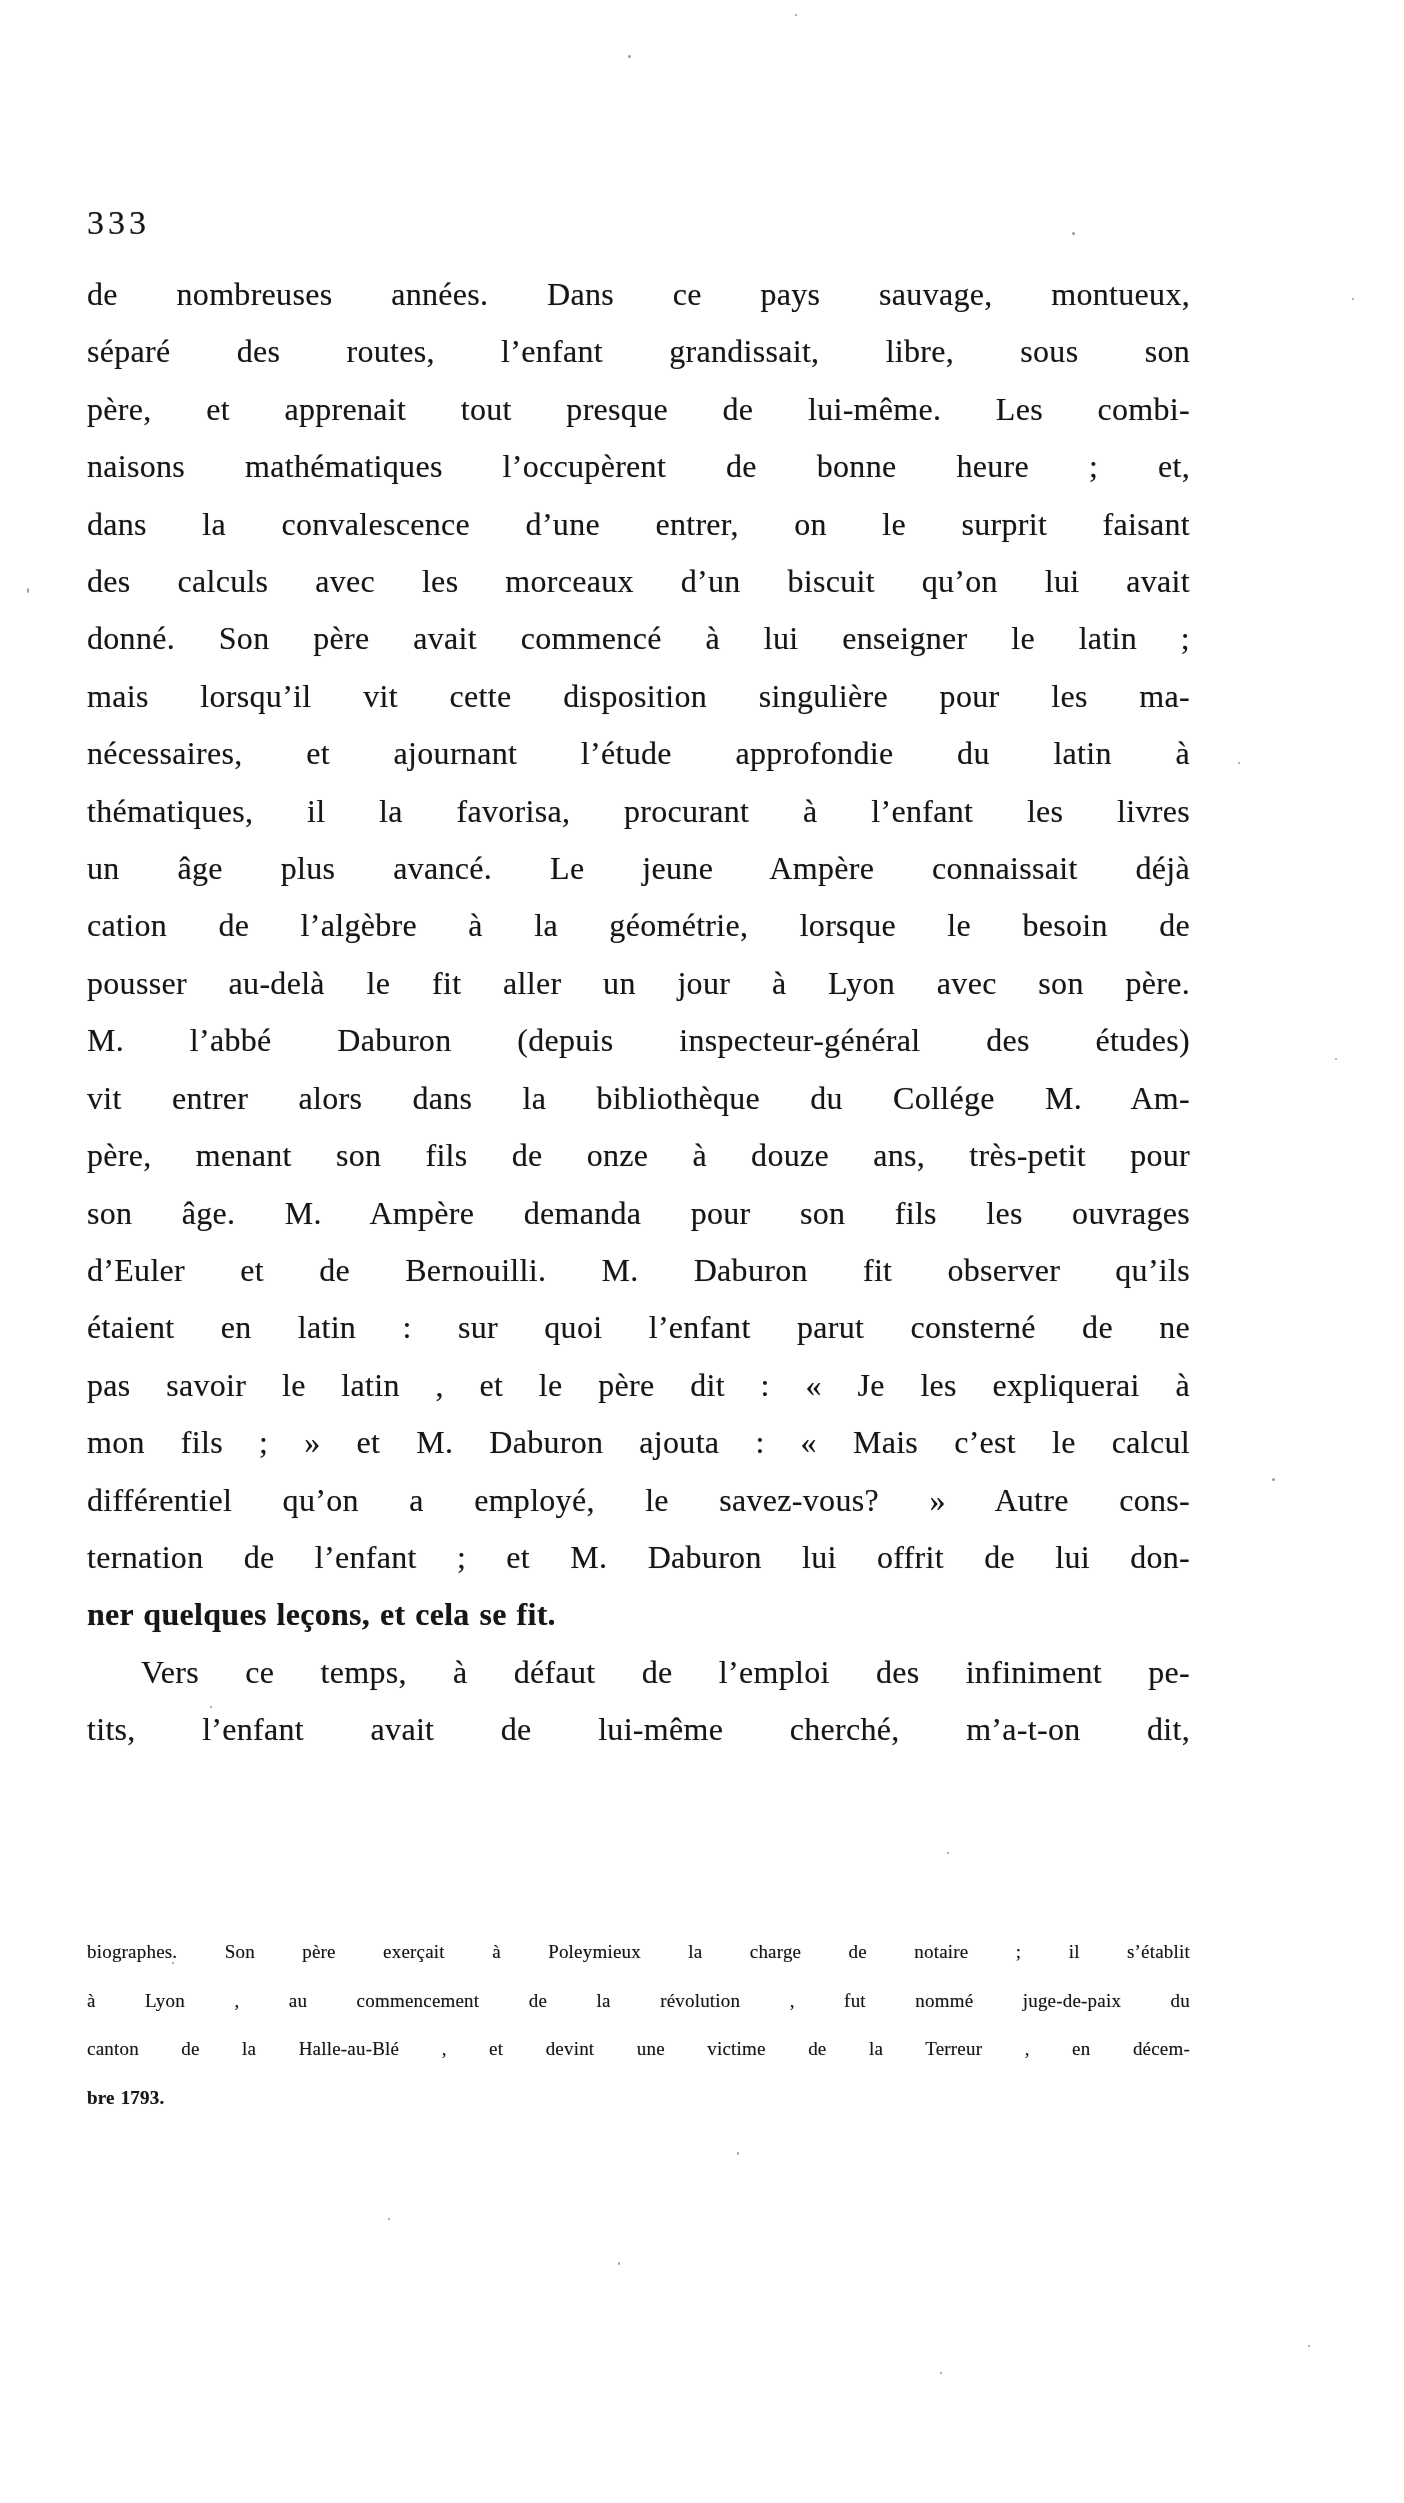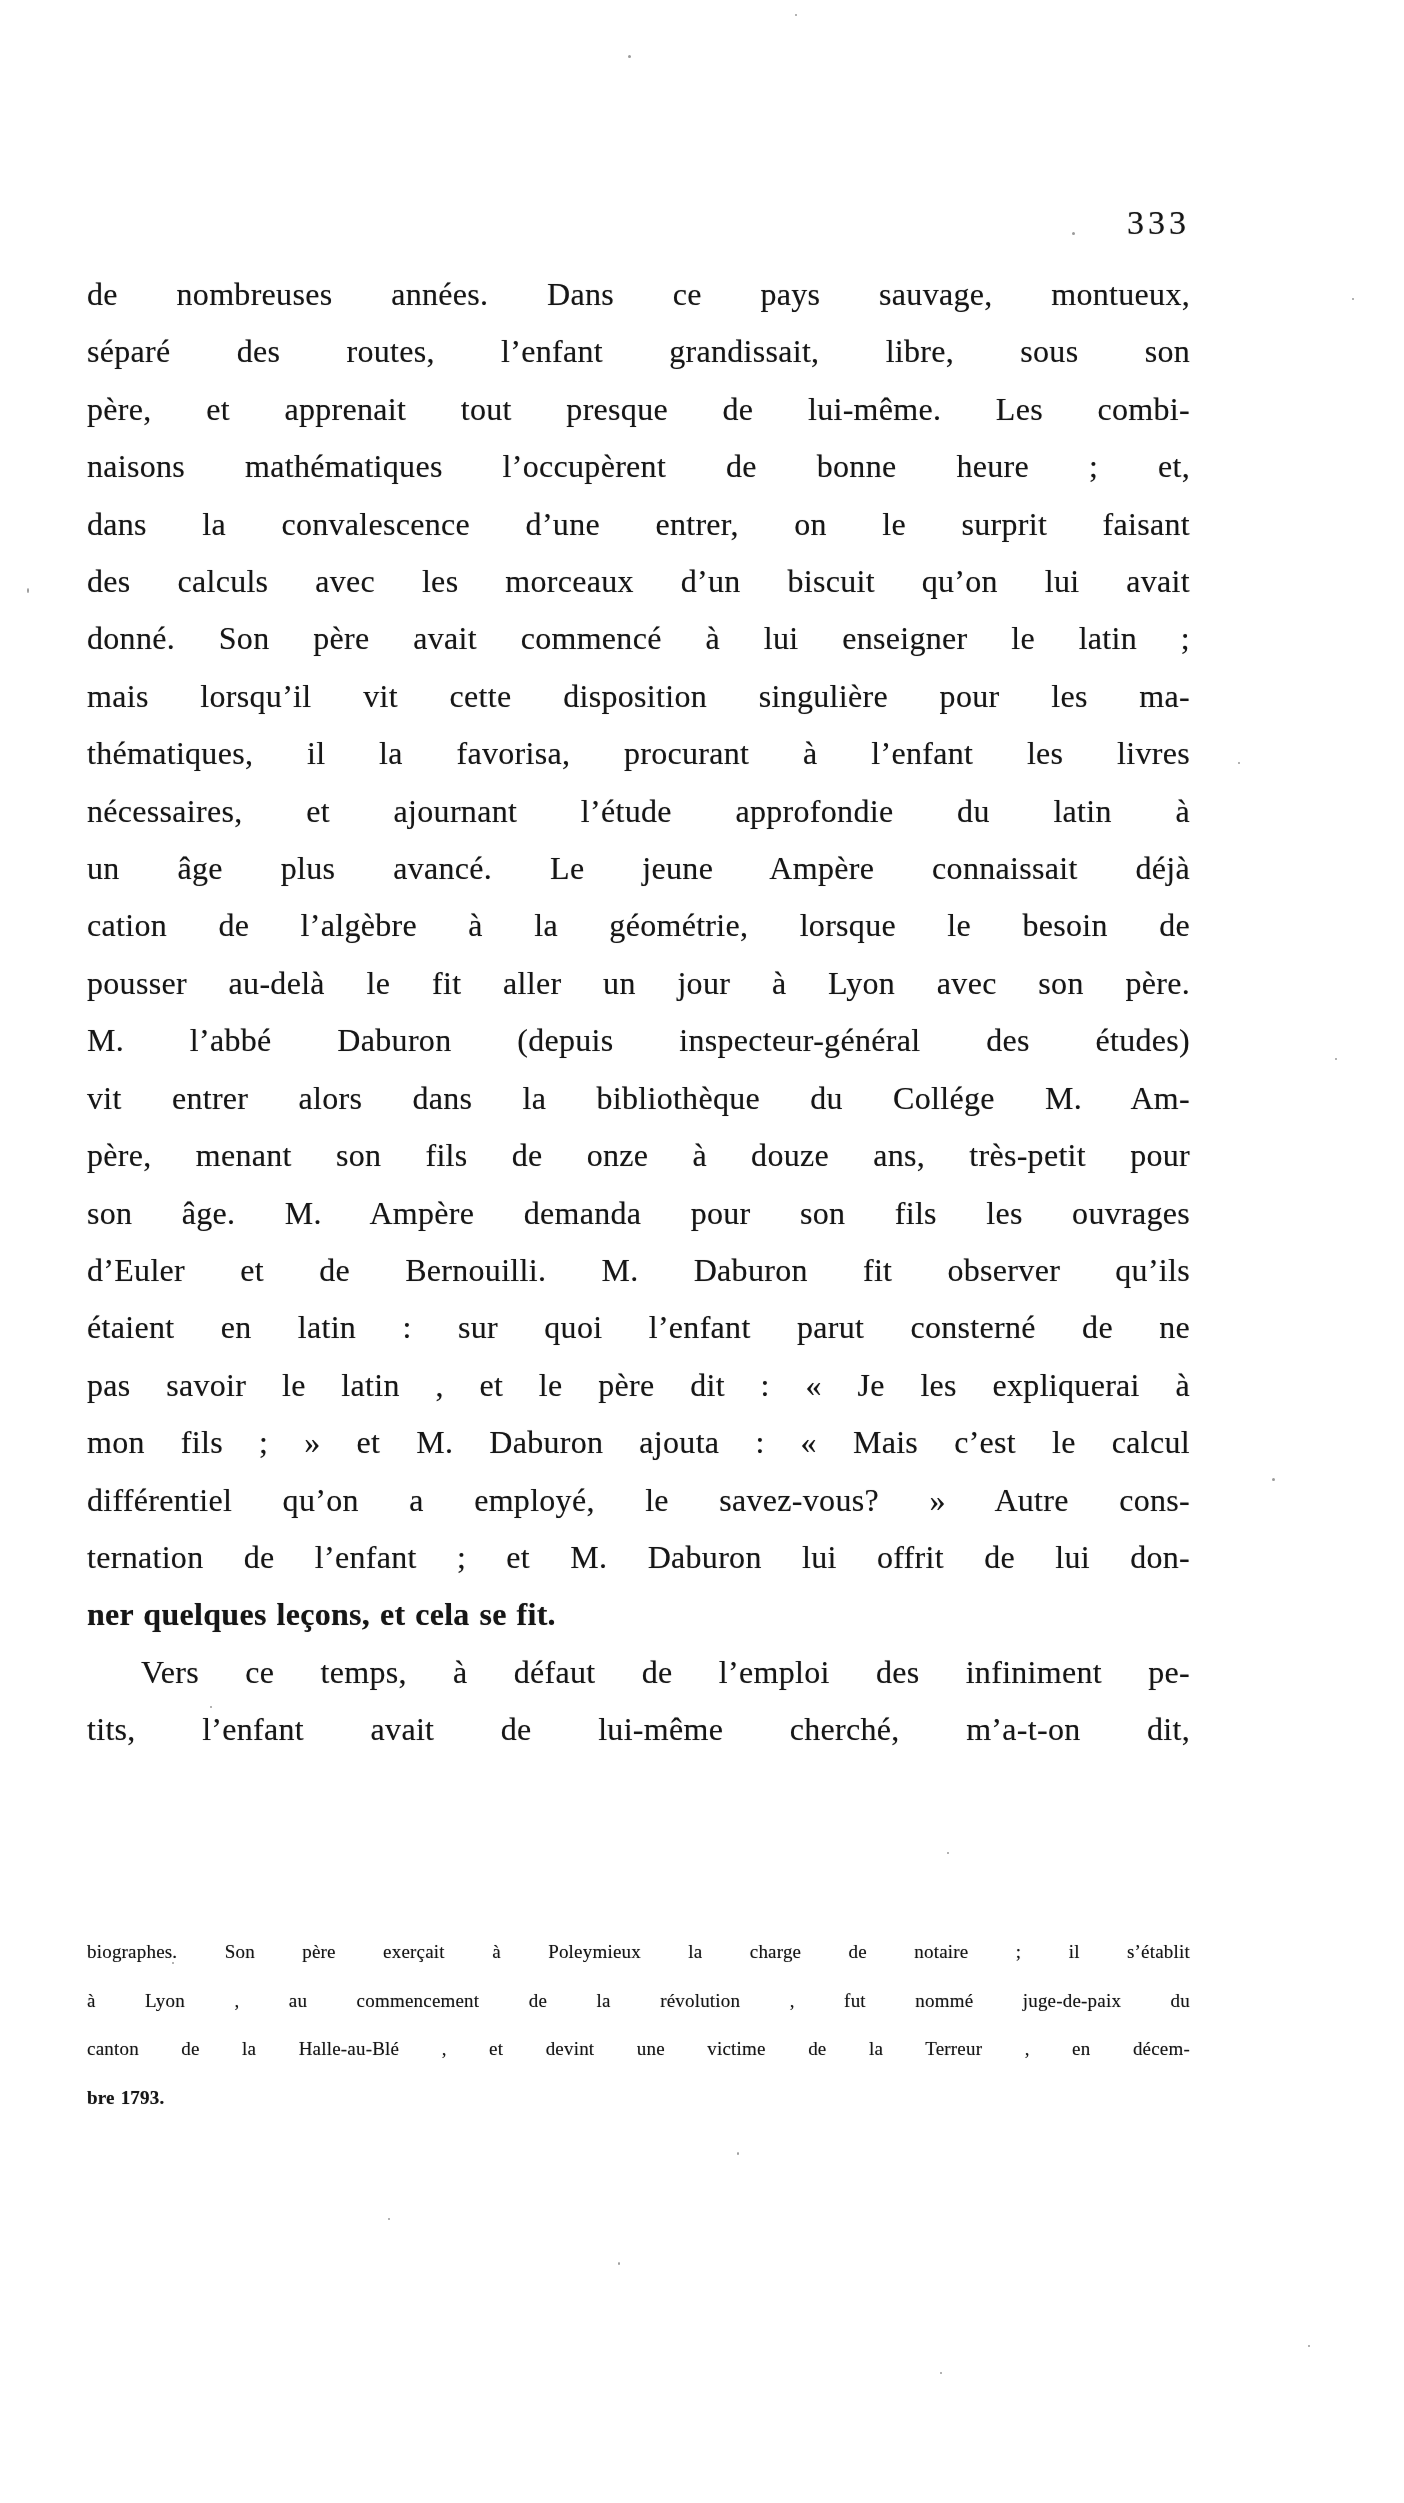--- a/index.html
+++ b/index.html
@@ -12,21 +12,21 @@
     overflow: hidden;
     font-family: "Liberation Serif", "DejaVu Serif", serif;
     color: #161616;
   }
 
   .page-number {
     position: absolute;
     top: 204px;
     left: 87px;
     width: 1103px;
-    text-align: right;
+    text-align: left;
     font-size: 34px;
     letter-spacing: 4px;
     text-shadow: 0 0 0.8px rgba(20,20,20,0.5);
   }
 
   .body-text {
     position: absolute;
     top: 266px;
     left: 87px;
     width: 1103px;
@@ -88,22 +88,22 @@
   <div class="body-text" id="body-text">
       <div class="paragraph">
         <div class="line first-line">de nombreuses années. Dans ce pays sauvage, montueux,</div>
         <div class="line">séparé des routes, l’enfant grandissait, libre, sous son</div>
         <div class="line">père, et apprenait tout presque de lui-même. Les combi-</div>
         <div class="line">naisons mathématiques l’occupèrent de bonne heure ; et,</div>
         <div class="line">dans la convalescence d’une entrer, on le surprit faisant</div>
         <div class="line">des calculs avec les morceaux d’un biscuit qu’on lui avait</div>
         <div class="line">donné. Son père avait commencé à lui enseigner le latin ;</div>
         <div class="line">mais lorsqu’il vit cette disposition singulière pour les ma-</div>
+        <div class="line">nécessaires, et ajournant l’étude approfondie du latin à</div>
         <div class="line">thématiques, il la favorisa, procurant à l’enfant les livres</div>
-        <div class="line">nécessaires, et ajournant l’étude approfondie du latin à</div>
         <div class="line">un âge plus avancé. Le jeune Ampère connaissait déjà</div>
         <div class="line">cation de l’algèbre à la géométrie, lorsque le besoin de</div>
         <div class="line">pousser au-delà le fit aller un jour à Lyon avec son père.</div>
         <div class="line">M. l’abbé Daburon (depuis inspecteur-général des études)</div>
         <div class="line">vit entrer alors dans la bibliothèque du Collége M. Am-</div>
         <div class="line">père, menant son fils de onze à douze ans, très-petit pour</div>
         <div class="line">son âge. M. Ampère demanda pour son fils les ouvrages</div>
         <div class="line">d’Euler et de Bernouilli. M. Daburon fit observer qu’ils</div>
         <div class="line">étaient en latin : sur quoi l’enfant parut consterné de ne</div>
         <div class="line">pas savoir le latin , et le père dit : « Je les expliquerai à</div>

